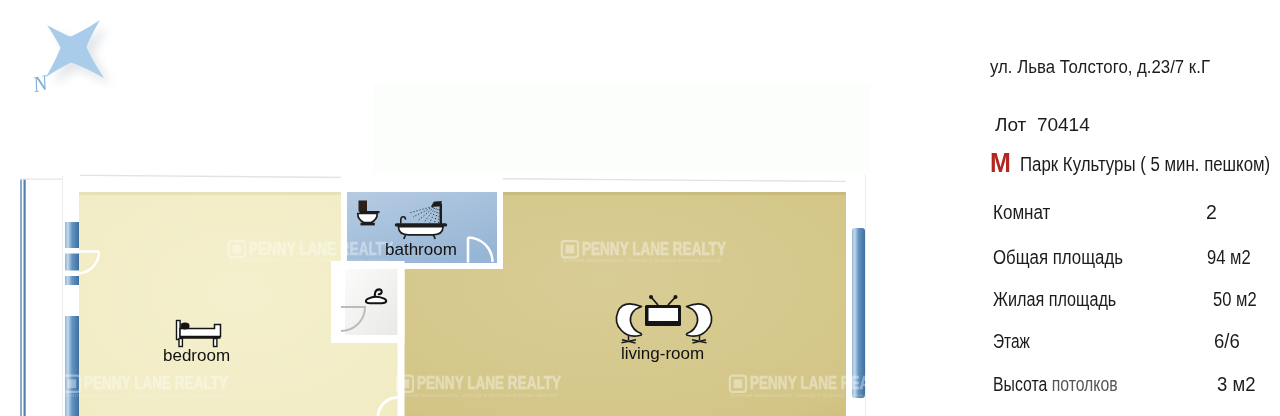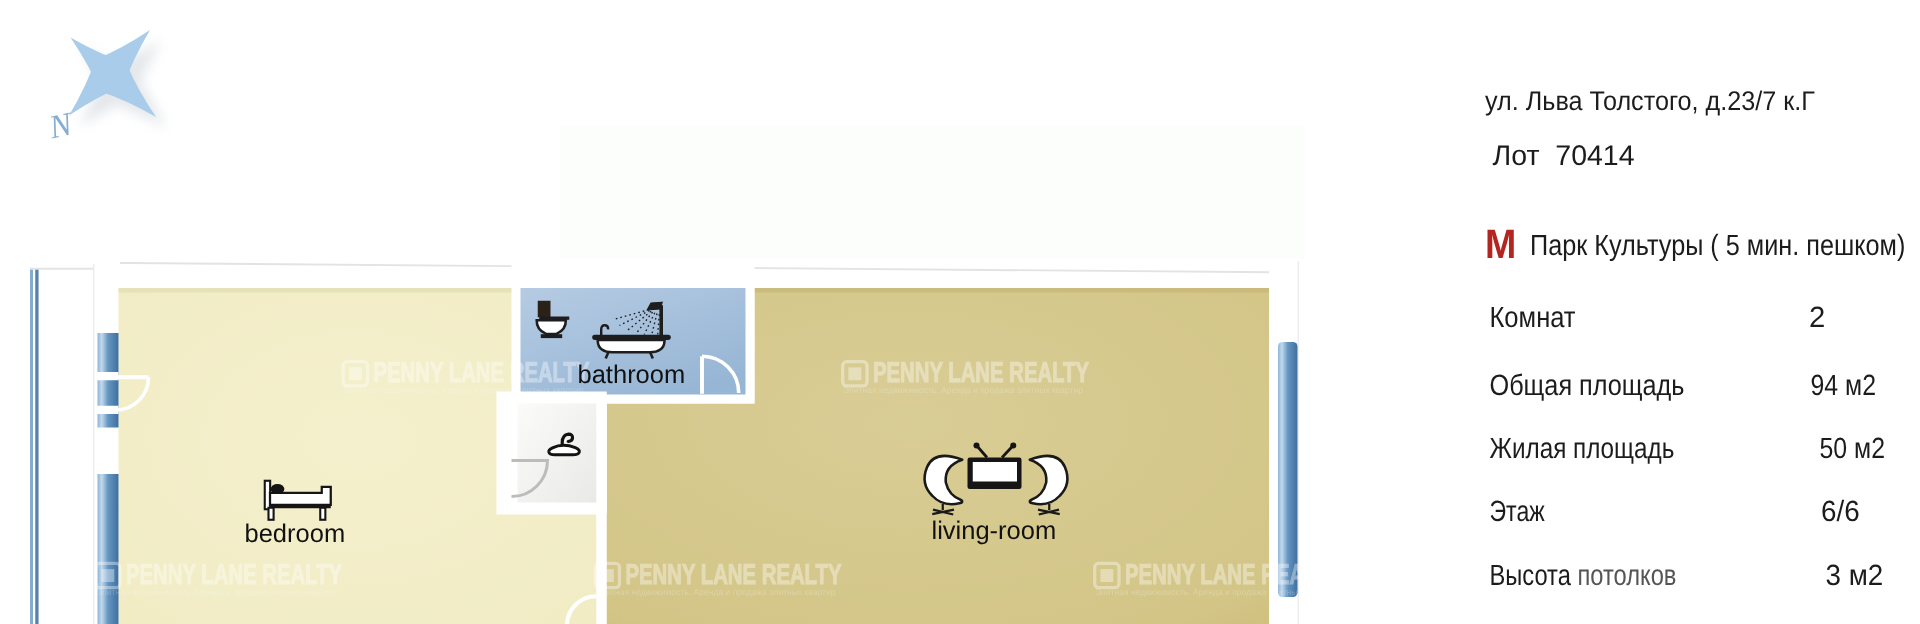--- a/index.html
+++ b/index.html
@@ -244,21 +244,21 @@
     <path d="M699.5,336 L699.5,340 M692,339.8 L706.5,342.8 M692.5,343 L706,339.8" stroke-width="1.5" fill="none"></path>
   </g>
 
   <g>
     <text x="621" y="359" font-size="17" fill="#111111">living-room</text>
   </g>
 </svg>
 
 <div class="t" style="left:990px;top:57px;font-size:18px;transform:scaleX(0.933);">ул. Льва Толстого, д.23/7 к.Г</div>
 
-<div class="t" style="left:995px;top:94px;font-size:19px;">Лот&nbsp; 70414</div>
+<div class="t" style="left:995px;top:114px;font-size:19px;">Лот&nbsp; 70414</div>
 
 <div class="t" style="left:990px;top:147px;font-size:27.5px;font-weight:bold;color:#b3261f;transform:scaleX(0.91);">М</div>
 
 <div class="t" style="left:1020px;top:153px;font-size:19.5px;transform:scaleX(0.863);">Парк Культуры ( 5 мин. пешком)</div>
 
 <div class="t" style="left:992.5px;top:201px;font-size:19.5px;transform:scaleX(0.873);">Комнат</div>
 
 <div class="t" style="left:1206px;top:201px;font-size:19.5px;">2</div>
 
 <div class="t" style="left:992.5px;top:246px;font-size:19.5px;transform:scaleX(0.863);">Общая площадь</div>

